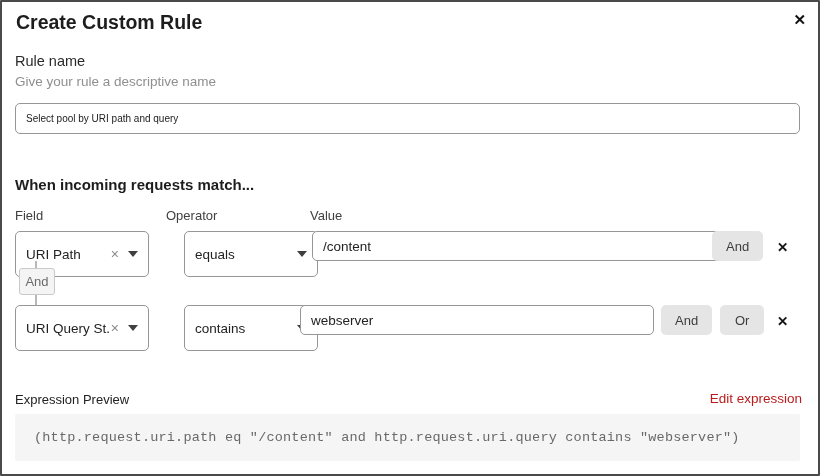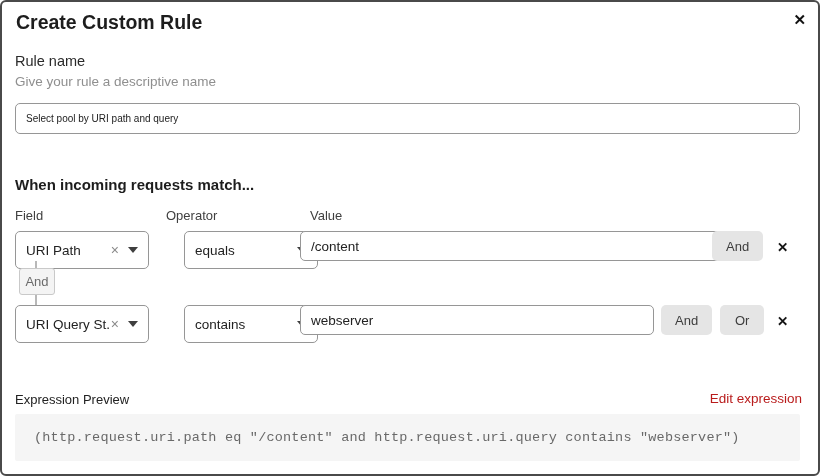--- a/index.html
+++ b/index.html
@@ -7,21 +7,21 @@
   body {
     font-family: "Liberation Sans", "DejaVu Sans", sans-serif;
     color: #1d1d1d;
   }
   .dialog {
     position: relative;
     width: 820px;
     height: 476px;
     background: #ffffff;
     border: 2px solid #4a4a4a;
-    border-radius: 6px;
+    border-radius: 1px;
     overflow: hidden;
   }
   .page-title {
     position: absolute; left: 14px; top: 9px;
     font-size: 19.5px; font-weight: 700; color: #1d1d1d;
   }
   .close-btn {
     position: absolute; right: 8px; top: 5px;
     background: none; border: none; cursor: pointer;
     font-size: 15px; font-weight: 700; color: #111;
@@ -50,21 +50,21 @@
   }
   .col-label {
     position: absolute; top: 206px;
     font-size: 13px; color: #404040;
   }
   .col-field    { left: 13px; }
   .col-operator { left: 156px; margin-left: 8px; }
   .col-value    { left: 308px; }
 
   .select {
-    position: absolute; height: 38px; width: 134px;
+    position: absolute; height: 46px; width: 134px;
     border: 1px solid #969696; border-radius: 5px;
     background: #fff; cursor: pointer;
     display: flex; align-items: center;
     padding: 0 10px;
     font-size: 13.5px; color: #222;
   }
   .row1 .ctrl { top: 229px; }
   .row2 .ctrl { top: 303px; }
   .sel-field    { left: 13px; }
   .sel-operator { left: 156px; margin-left: 26px; }
@@ -80,21 +80,21 @@
     border-top: 6px solid #3f3f3f;
   }
   .sel-operator .caret { margin-left: auto; }
   .value-input {
     position: absolute; left: 298px; height: 30px;
     border: 1px solid #969696; border-radius: 5px;
     padding: 0 10px; font-size: 13.5px; color: #222;
     font-family: "Liberation Sans", sans-serif;
     background: #fff; outline: none;
   }
-  .row1 .value-input { width: 448px; }
+  .row1 .value-input { width: 448px; margin-left: 12px; }
   .row2 .value-input { width: 354px; }
   .conj-btn {
     position: absolute; height: 30px;
     border: none; border-radius: 5px;
     background: #e5e5e5; color: #3d3d3d;
     font-size: 13px; cursor: pointer;
     padding: 0 14px;
     font-family: "Liberation Sans", sans-serif;
   }
   .row1 .btn-and { left: 710px; }

